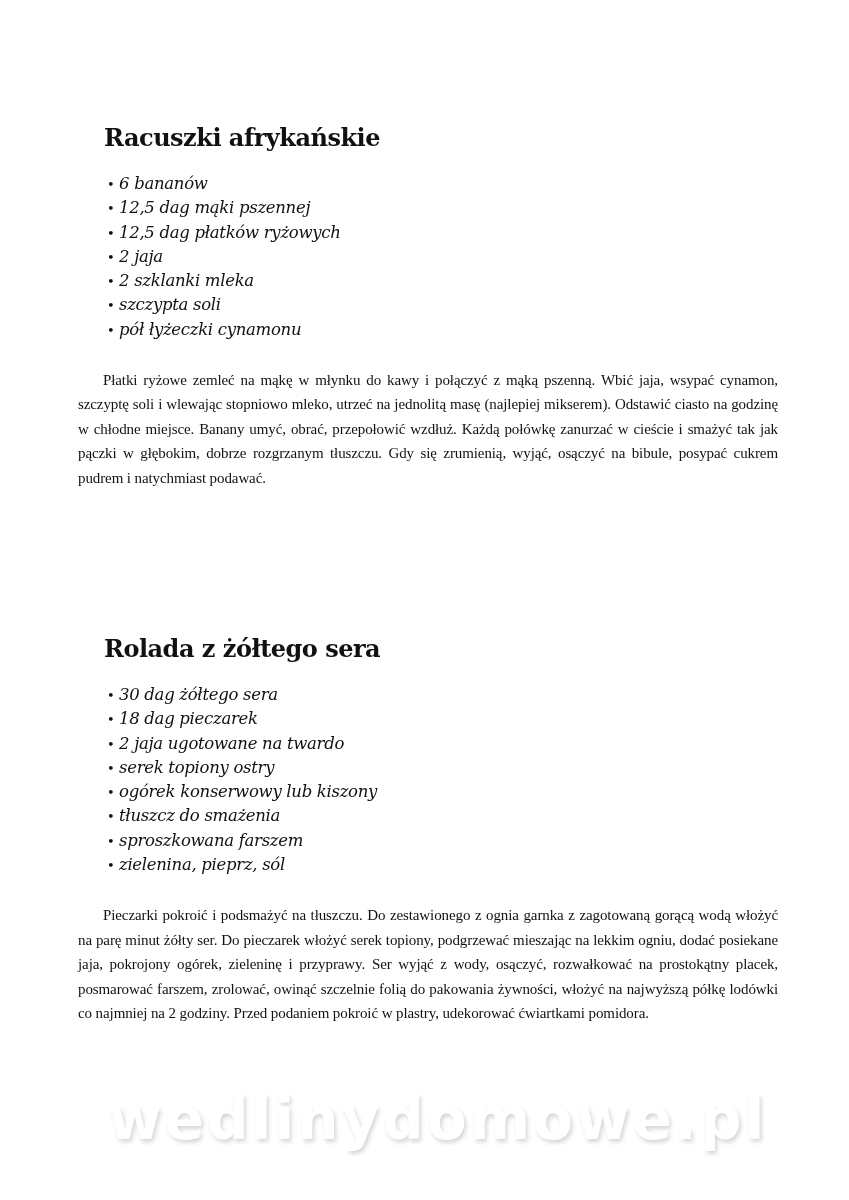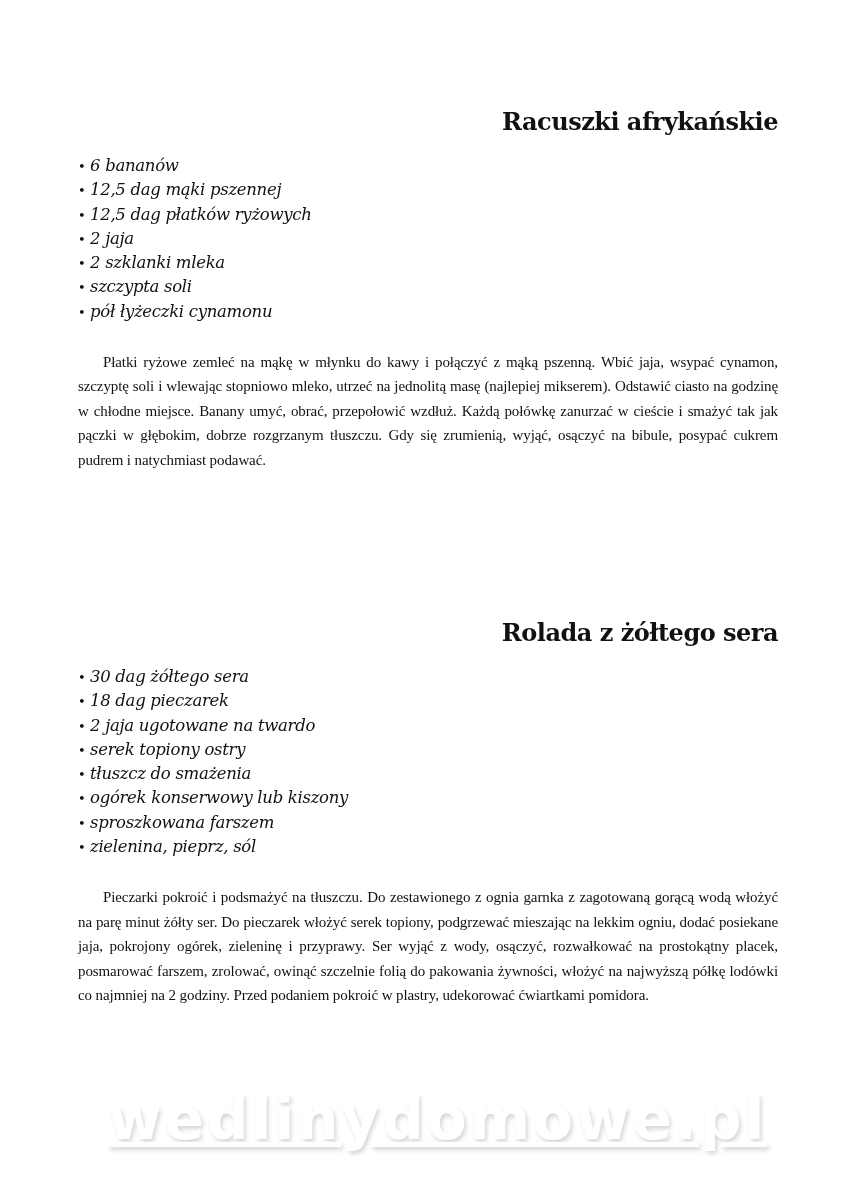--- a/index.html
+++ b/index.html
@@ -19,43 +19,44 @@
       position: absolute;
       left: 0; top: 0;
       width: 849px; height: 1200px;
     }
     .recipe {
       position: absolute;
       left: 78px;
       width: 700px;
     }
     .recipe-title {
-      text-align: right;
+      text-align: left;
       font-family: "DejaVu Serif", serif;
       font-weight: bold;
       font-size: 24px;
       letter-spacing: -0.5px;
-      margin: 0;
+      margin: 16px;
       height: 36px;
       line-height: 36px;
       padding-left: 10px;
     }
     .ingredients {
       list-style: none;
       margin: 14px 0 0 0;
       padding: 0;
     }
     .ingredients li {
       font-family: "DejaVu Serif", serif;
       font-style: italic;
       font-size: 16.5px;
       letter-spacing: -0.3px;
       line-height: 24.3px;
       height: 24.3px;
       white-space: nowrap;
+      margin-left: 29px;
     }
     .bullet {
       display: inline-block;
       width: 12px;
       font-style: normal;
       font-size: 13px;
     }
     .instructions {
       margin: 26px 0 0 0;
       font-family: "Liberation Serif", serif;
@@ -72,21 +73,20 @@
       left: 108px;
       top: 1085px;
       width: 640px;
       text-align: center;
       font-family: "DejaVu Sans", sans-serif;
       font-weight: bold;
       font-size: 58px;
       letter-spacing: 3px;
       color: #ffffff;
       text-shadow: 2px 3px 4px rgba(0,0,0,0.16);
-      text-decoration: underline;
     }
   </style>
 </head>
 <body>
 
 <div class="page">
 
   <section class="recipe" id="recipe-1">
     <h1 class="recipe-title">Racuszki afrykańskie</h1>
     <ul class="ingredients">
@@ -101,22 +101,22 @@
     <p class="instructions">Płatki ryżowe zemleć na mąkę w młynku do kawy i połączyć z mąką pszenną. Wbić jaja, wsypać cynamon, szczyptę soli i wlewając stopniowo mleko, utrzeć na jednolitą masę (najlepiej mikserem). Odstawić ciasto na godzinę w chłodne miejsce. Banany umyć, obrać, przepołowić wzdłuż. Każdą połówkę zanurzać w cieście i smażyć tak jak pączki w głębokim, dobrze rozgrzanym tłuszczu. Gdy się zrumienią, wyjąć, osączyć na bibule, posypać cukrem pudrem i natychmiast podawać.</p>
   </section>
 
   <section class="recipe" id="recipe-2">
     <h1 class="recipe-title">Rolada z żółtego sera</h1>
     <ul class="ingredients">
       <li><span class="bullet">•</span><span>30 dag żółtego sera</span></li>
       <li><span class="bullet">•</span><span>18 dag pieczarek</span></li>
       <li><span class="bullet">•</span><span>2 jaja ugotowane na twardo</span></li>
       <li><span class="bullet">•</span><span>serek topiony ostry</span></li>
+      <li><span class="bullet">•</span><span>ogórek konserwowy lub kiszony</span></li>
       <li><span class="bullet">•</span><span>tłuszcz do smażenia</span></li>
-      <li><span class="bullet">•</span><span>ogórek konserwowy lub kiszony</span></li>
       <li><span class="bullet">•</span><span>sproszkowana farszem</span></li>
       <li><span class="bullet">•</span><span>zielenina, pieprz, sól</span></li>
     </ul>
     <p class="instructions">Pieczarki pokroić i podsmażyć na tłuszczu. Do zestawionego z ognia garnka z zagotowaną gorącą wodą włożyć na parę minut żółty ser. Do pieczarek włożyć serek topiony, podgrzewać mieszając na lekkim ogniu, dodać posiekane jaja, pokrojony ogórek, zieleninę i przyprawy. Ser wyjąć z wody, osączyć, rozwałkować na prostokątny placek, posmarować farszem, zrolować, owinąć szczelnie folią do pakowania żywności, włożyć na najwyższą półkę lodówki co najmniej na 2 godziny. Przed podaniem pokroić w plastry, udekorować ćwiartkami pomidora.</p>
   </section>
 
   <div class="watermark">wedlinydomowe.pl</div>
 </div>
 
 </body></html>

